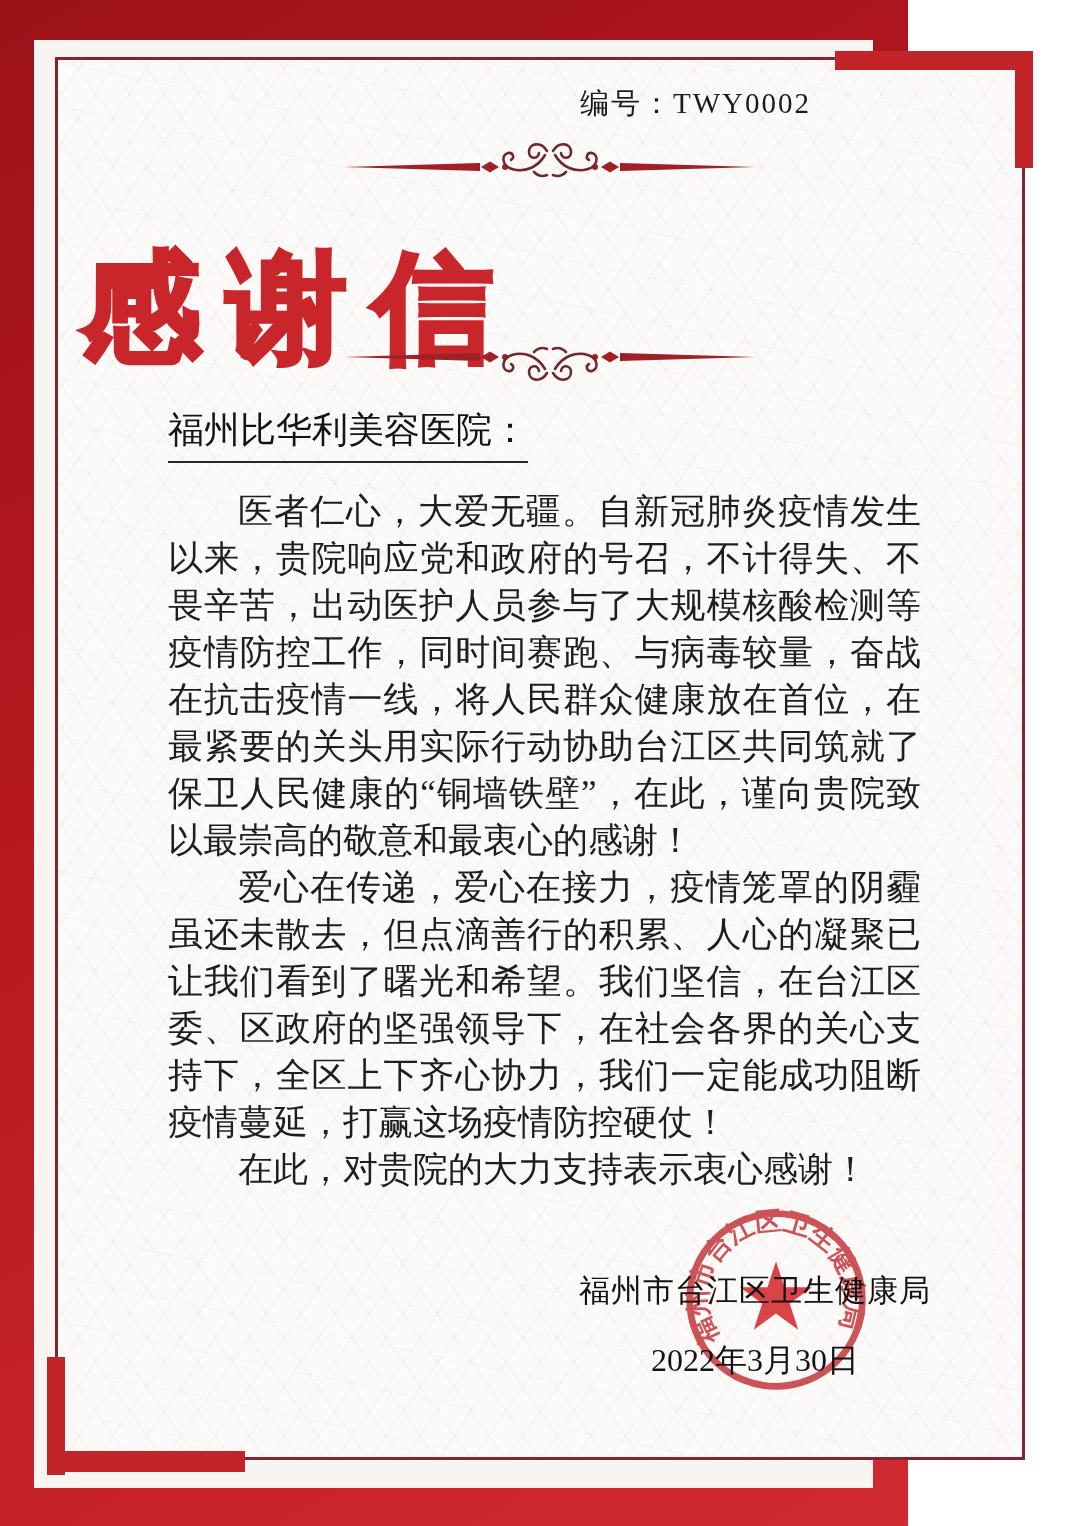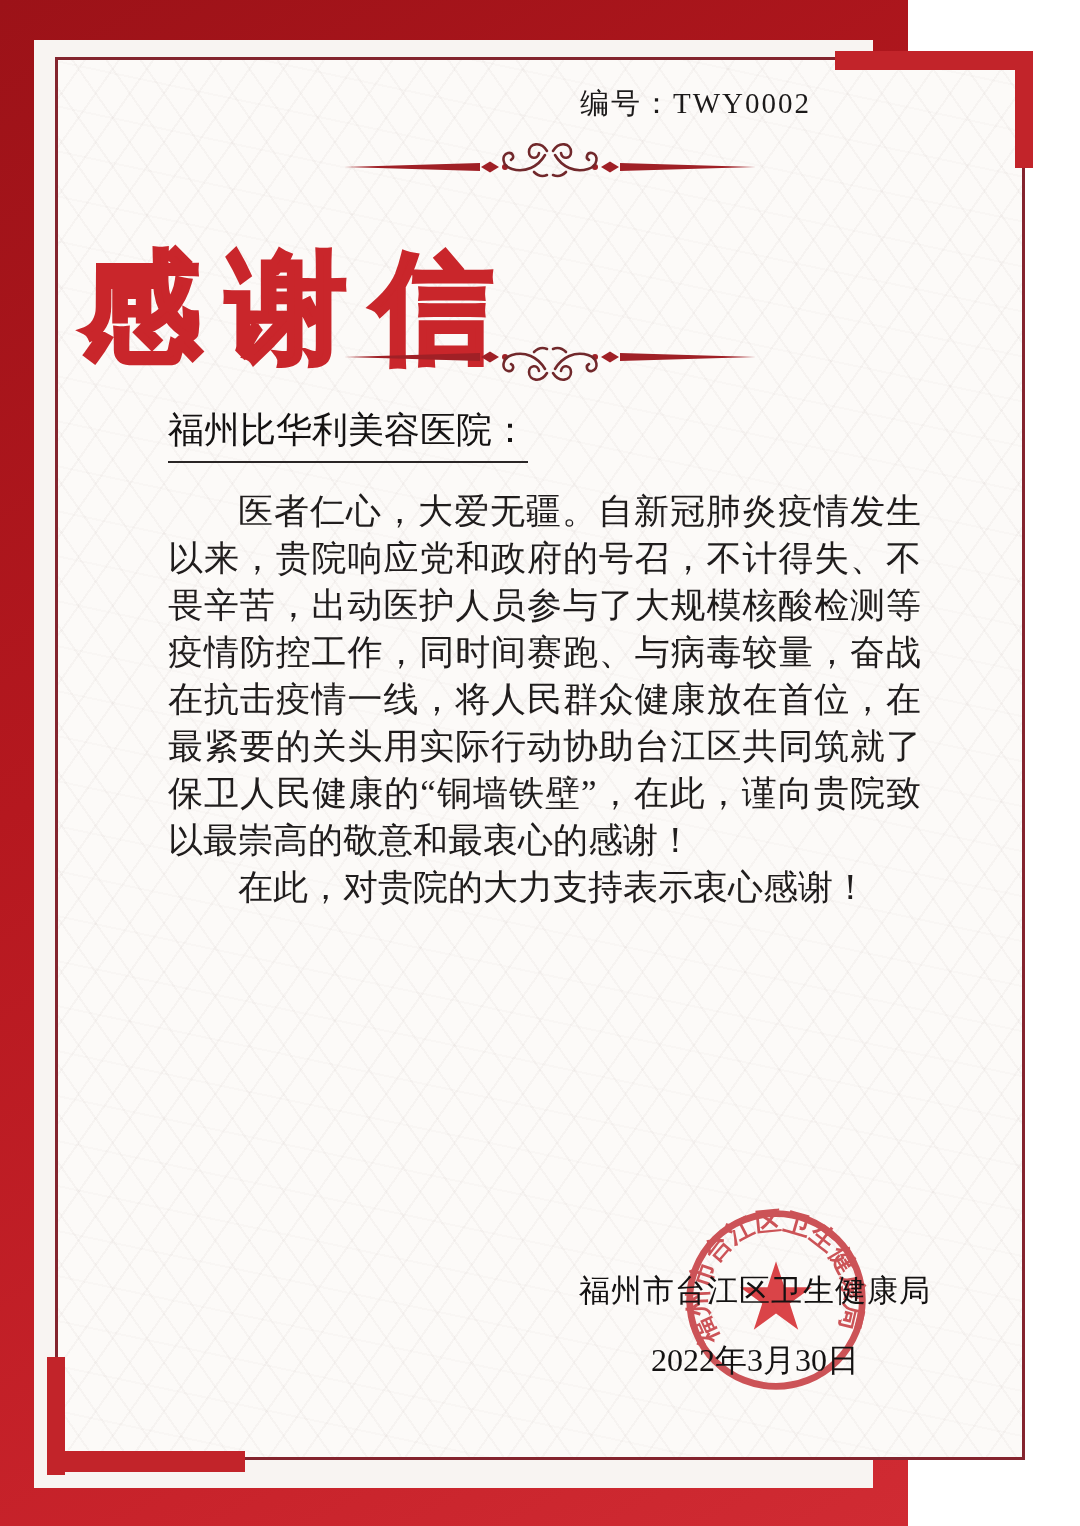--- a/index.html
+++ b/index.html
@@ -102,20 +102,21 @@
   <svg class="flourish fl-bottom" viewBox="0 0 420 70">
     <use href="#flourish-orn"></use>
   </svg>
 
   <div class="salutation">
     <span>福州比华利美容医院：</span>
   </div>
 
   <div class="body-text">
     <p>医者仁心，大爱无疆。自新冠肺炎疫情发生以来，贵院响应党和政府的号召，不计得失、不畏辛苦，出动医护人员参与了大规模核酸检测等疫情防控工作，同时间赛跑、与病毒较量，奋战在抗击疫情一线，将人民群众健康放在首位，在最紧要的关头用实际行动协助台江区共同筑就了保卫人民健康的“铜墙铁壁”，在此，谨向贵院致以最崇高的敬意和最衷心的感谢！</p>
+    <p>爱心在传递，爱心在接力，疫情笼罩的阴霾虽还未散去，但点滴善行的积累、人心的凝聚已让我们看到了曙光和希望。我们坚信，在台江区委、区政府的坚强领导下，在社会各界的关心支持下，全区上下齐心协力，我们一定能成功阻断疫情蔓延，打赢这场疫情防控硬仗！</p>
     <p>在此，对贵院的大力支持表示衷心感谢！</p>
   </div>
 
   <svg class="stamp" viewBox="0 0 200 200">
     <circle cx="100" cy="100" r="89" fill="none" stroke="#c5383d" stroke-width="7"></circle>
     <polygon transform="translate(100,99)" points="0,-39 8.76,-12.05 37.09,-12.05 14.17,4.6 22.93,31.55 0,14.9 -22.93,31.55 -14.17,4.6 -37.09,-12.05 -8.76,-12.05" fill="#d5272c"></polygon>
     <defs>
         <path id="stamp-arc" d="M 42,140 A 71,71 0 1 1 158,140" fill="none"></path>
       </defs>
     <text font-size="27" font-weight="bold" fill="#c5383d" font-family="DejaVu Sans, Liberation Sans, sans-serif">

